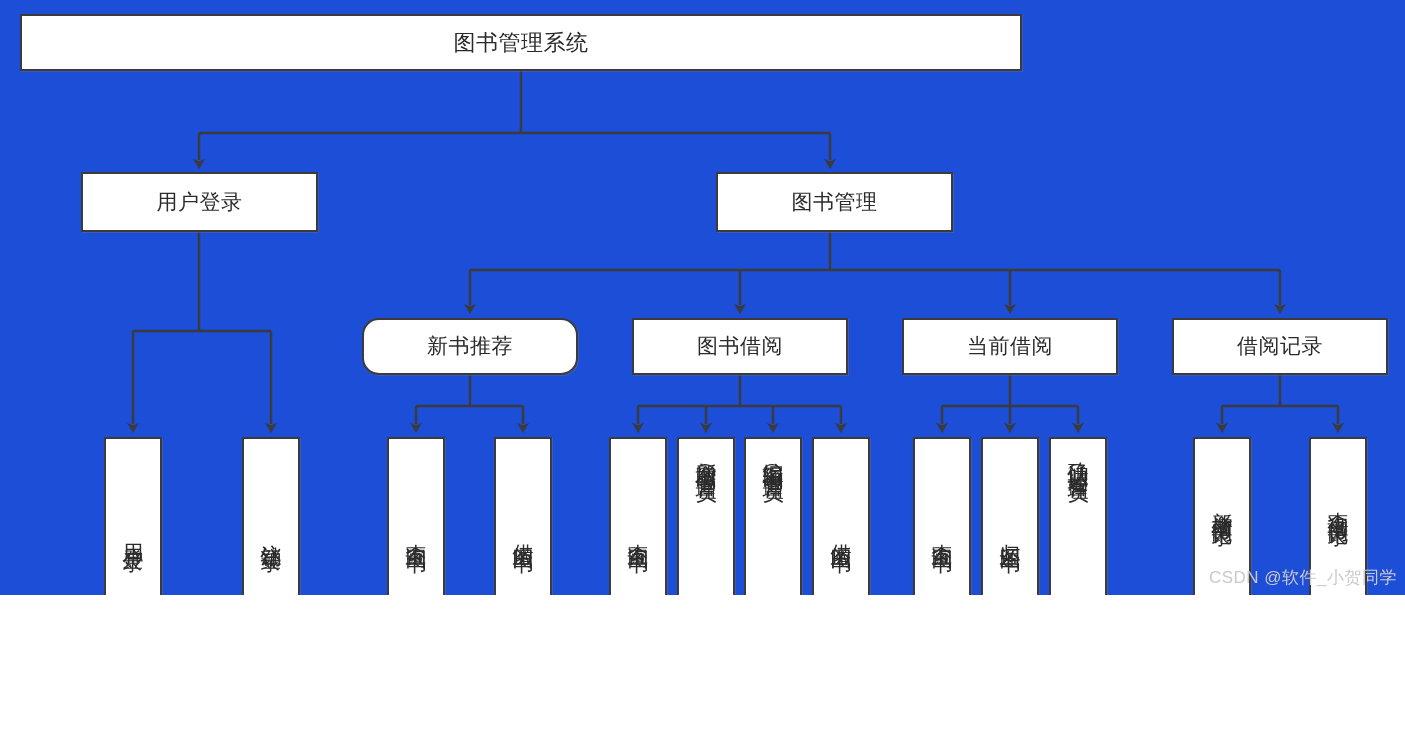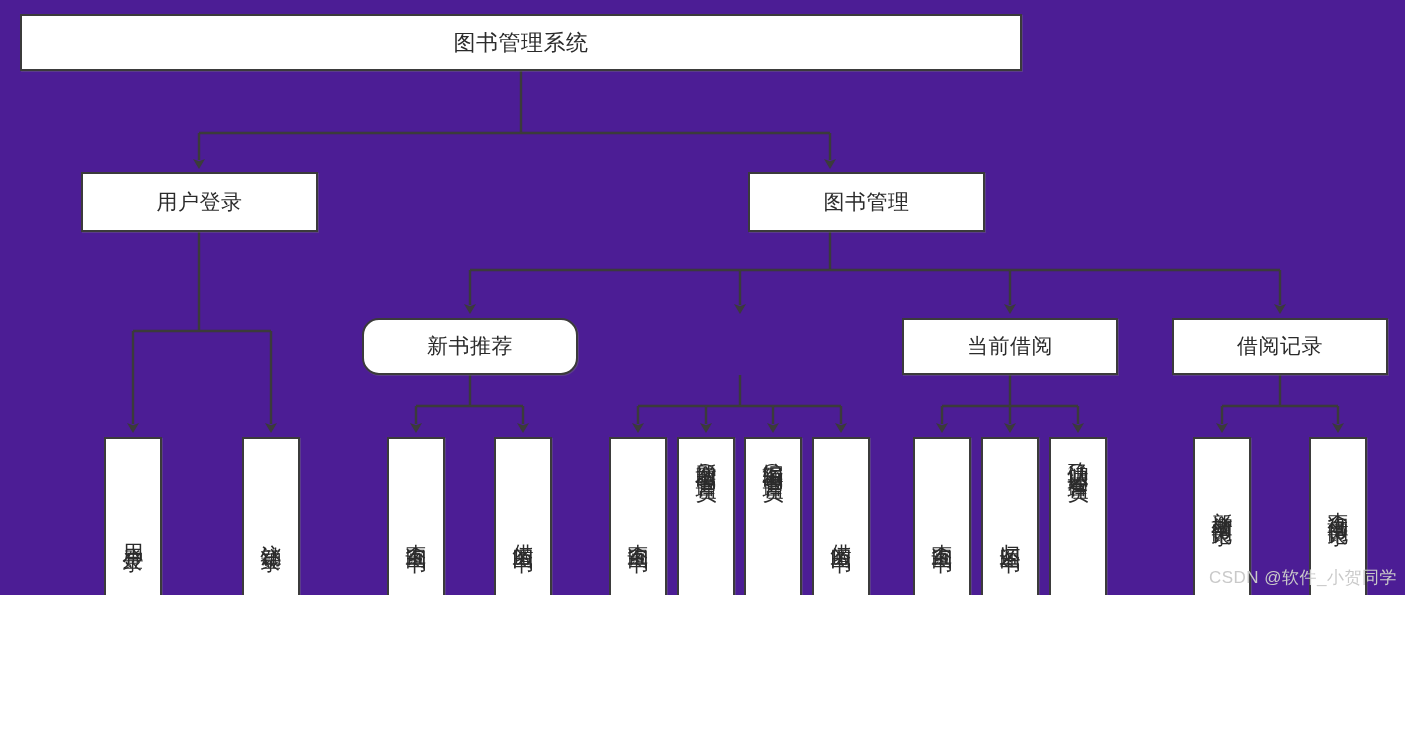--- a/index.html
+++ b/index.html
@@ -7,21 +7,21 @@
     padding: 0;
     background: #ffffff;
   }
   body {
     font-family: "Liberation Sans", "DejaVu Sans", sans-serif;
   }
   #canvas {
     position: relative;
     width: 1405px;
     height: 595px;
-    background: #4c1d95;
+    background: #1d4ed8;
     overflow: hidden;
   }
   svg.edges {
     position: absolute;
     left: 0;
     top: 0;
     width: 1405px;
     height: 747px;
     pointer-events: none;
   }
@@ -131,27 +131,30 @@
     </g>
   </svg>
 
   <div class="node h root" style="left:20px; top:14px; width:1002px; height:57px;">
     <span class="lbl">图书管理系统</span>
   </div>
 
   <div class="node h" style="left:81px; top:172px; width:237px; height:60px;">
     <span class="lbl">用户登录</span>
   </div>
-  <div class="node h" style="left:748px; top:172px; width:237px; height:60px;">
+  <div class="node h" style="left:716px; top:172px; width:237px; height:60px;">
     <span class="lbl">图书管理</span>
   </div>
 
   <div class="node h" style="left:362px; top:318px; width:216px; height:57px;border-radius:17px;">
     <span class="lbl">新书推荐</span>
   </div>
+  <div class="node h" style="left:632px; top:318px; width:216px; height:57px;">
+    <span class="lbl">图书借阅</span>
+  </div>
   <div class="node h" style="left:1172px; top:318px; width:216px; height:57px;">
     <span class="lbl">借阅记录</span>
   </div>
   <div class="node h" style="left:902px; top:318px; width:216px; height:57px;">
     <span class="lbl">当前借阅</span>
   </div>
 
   <div class="node v" style="left:104px; top:437px; width:58px; height:298px; padding-top:88px;">
     <span class="lbl">用户登录</span>
   </div>

